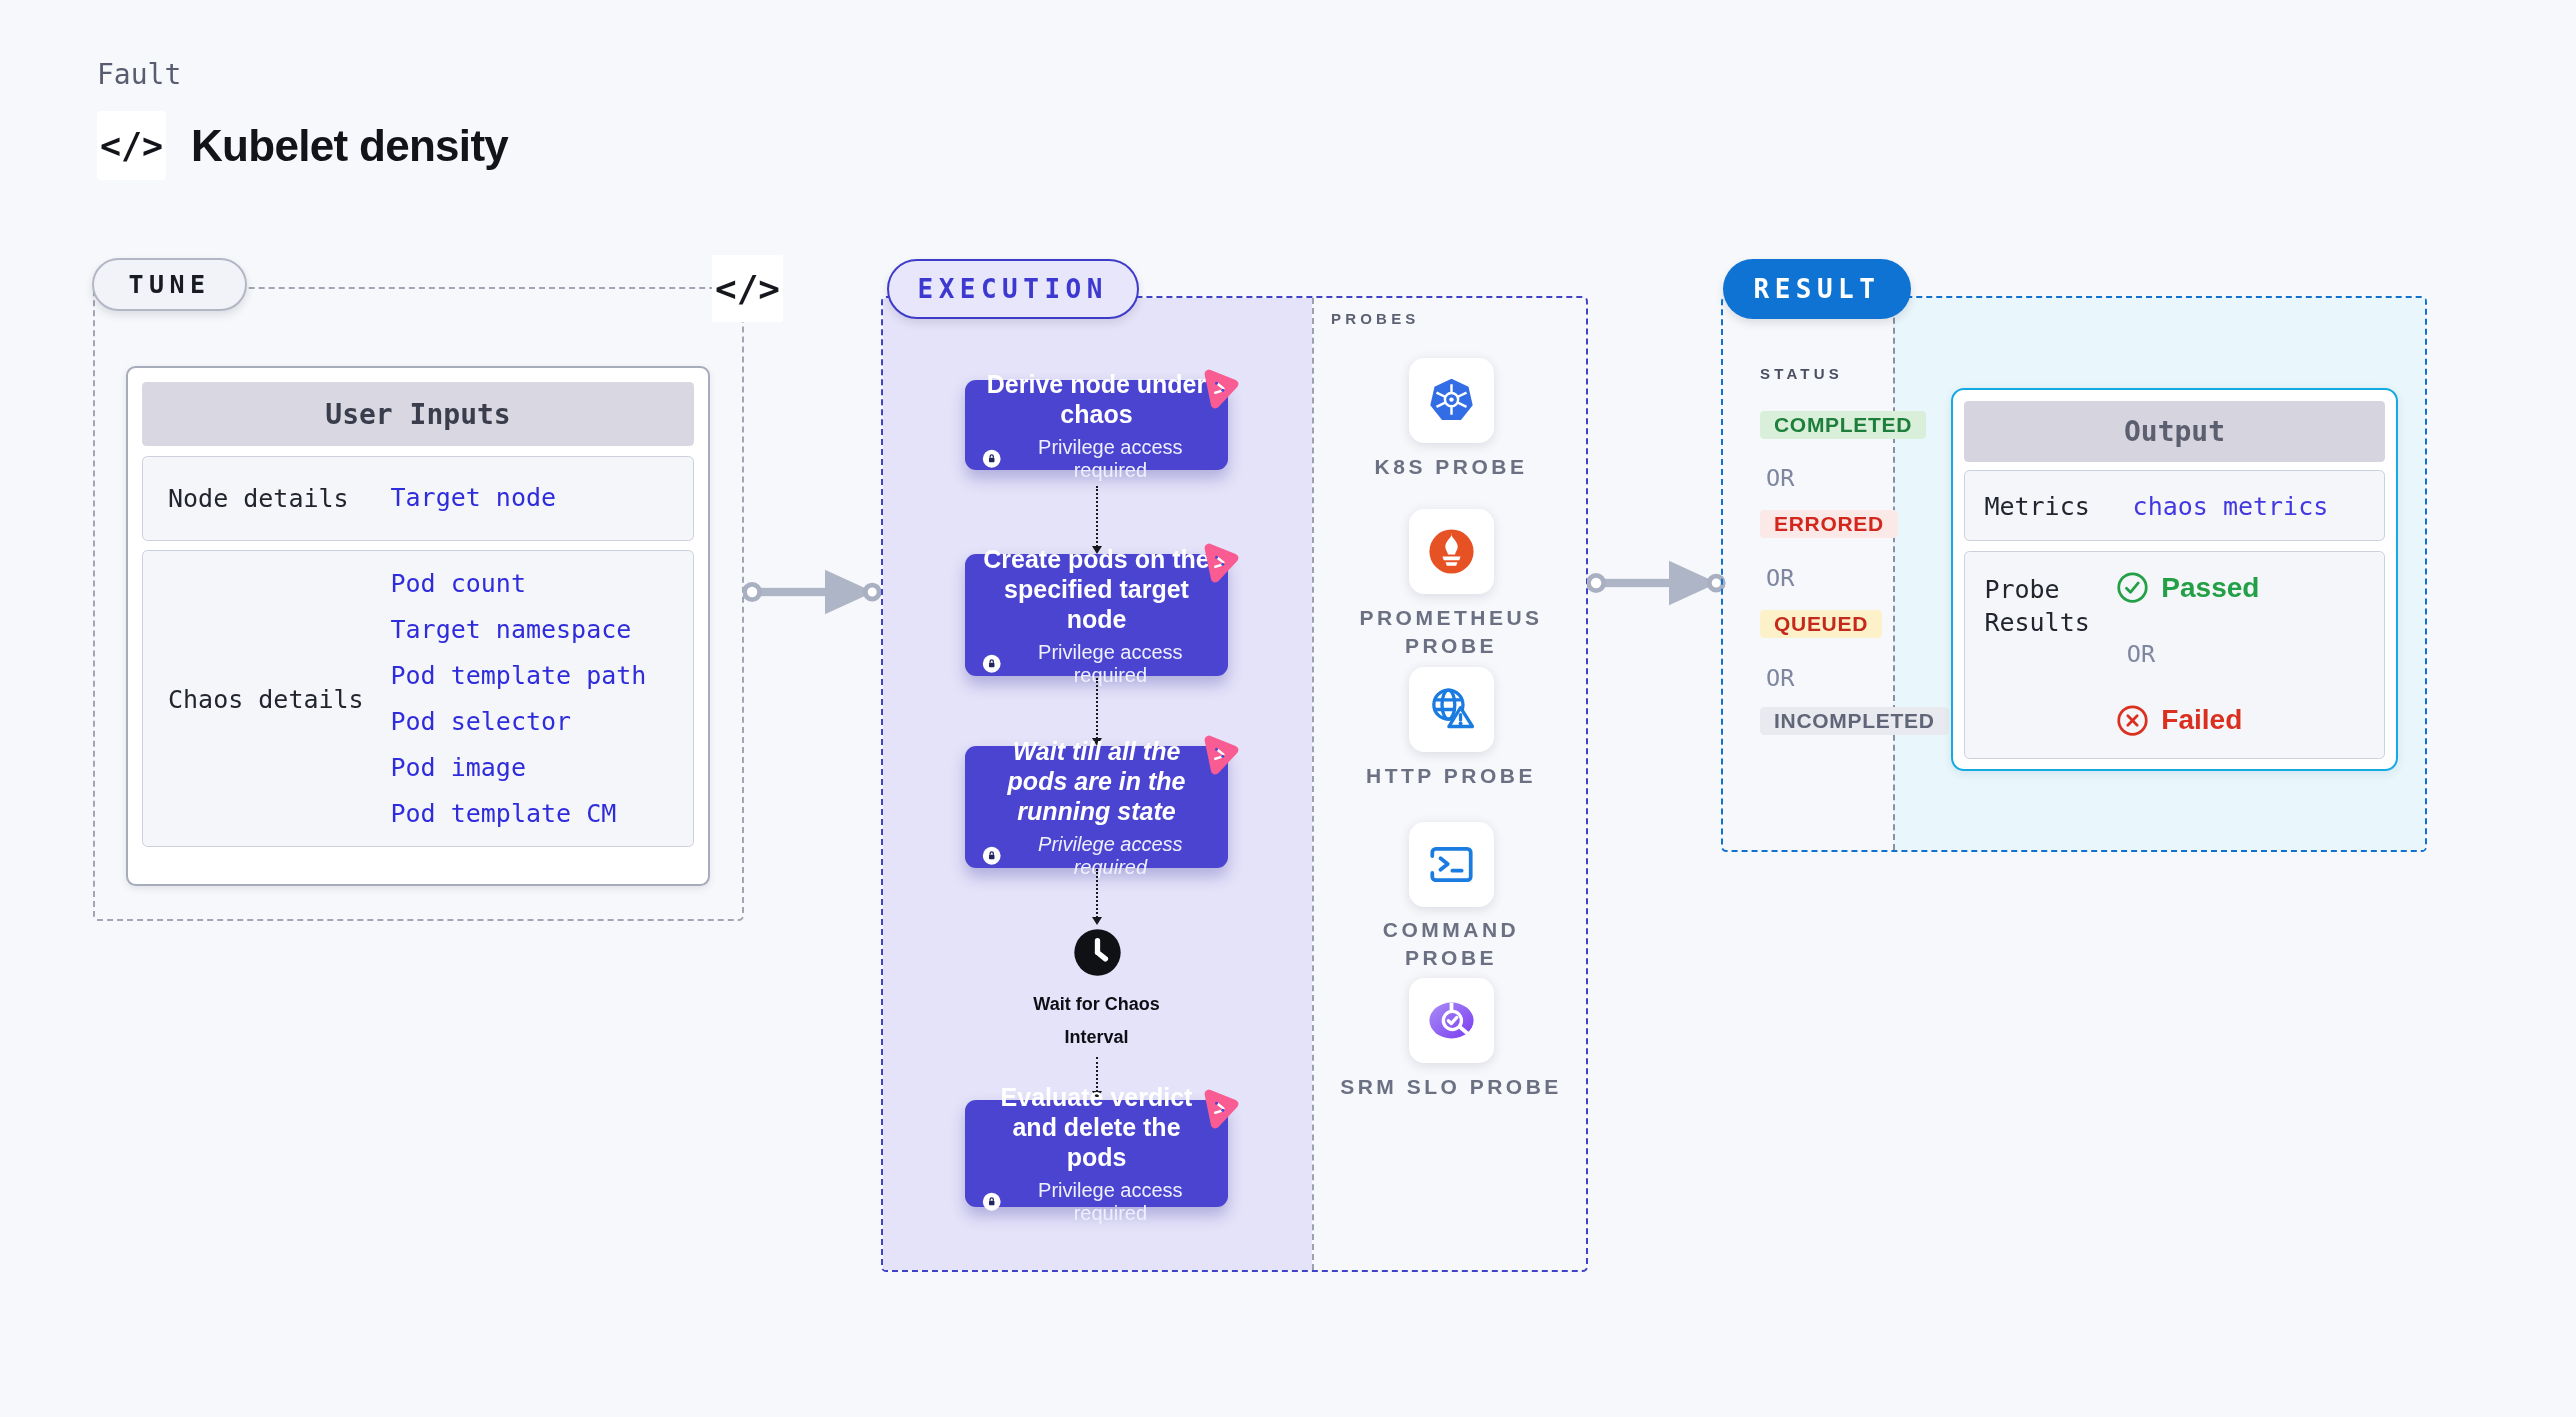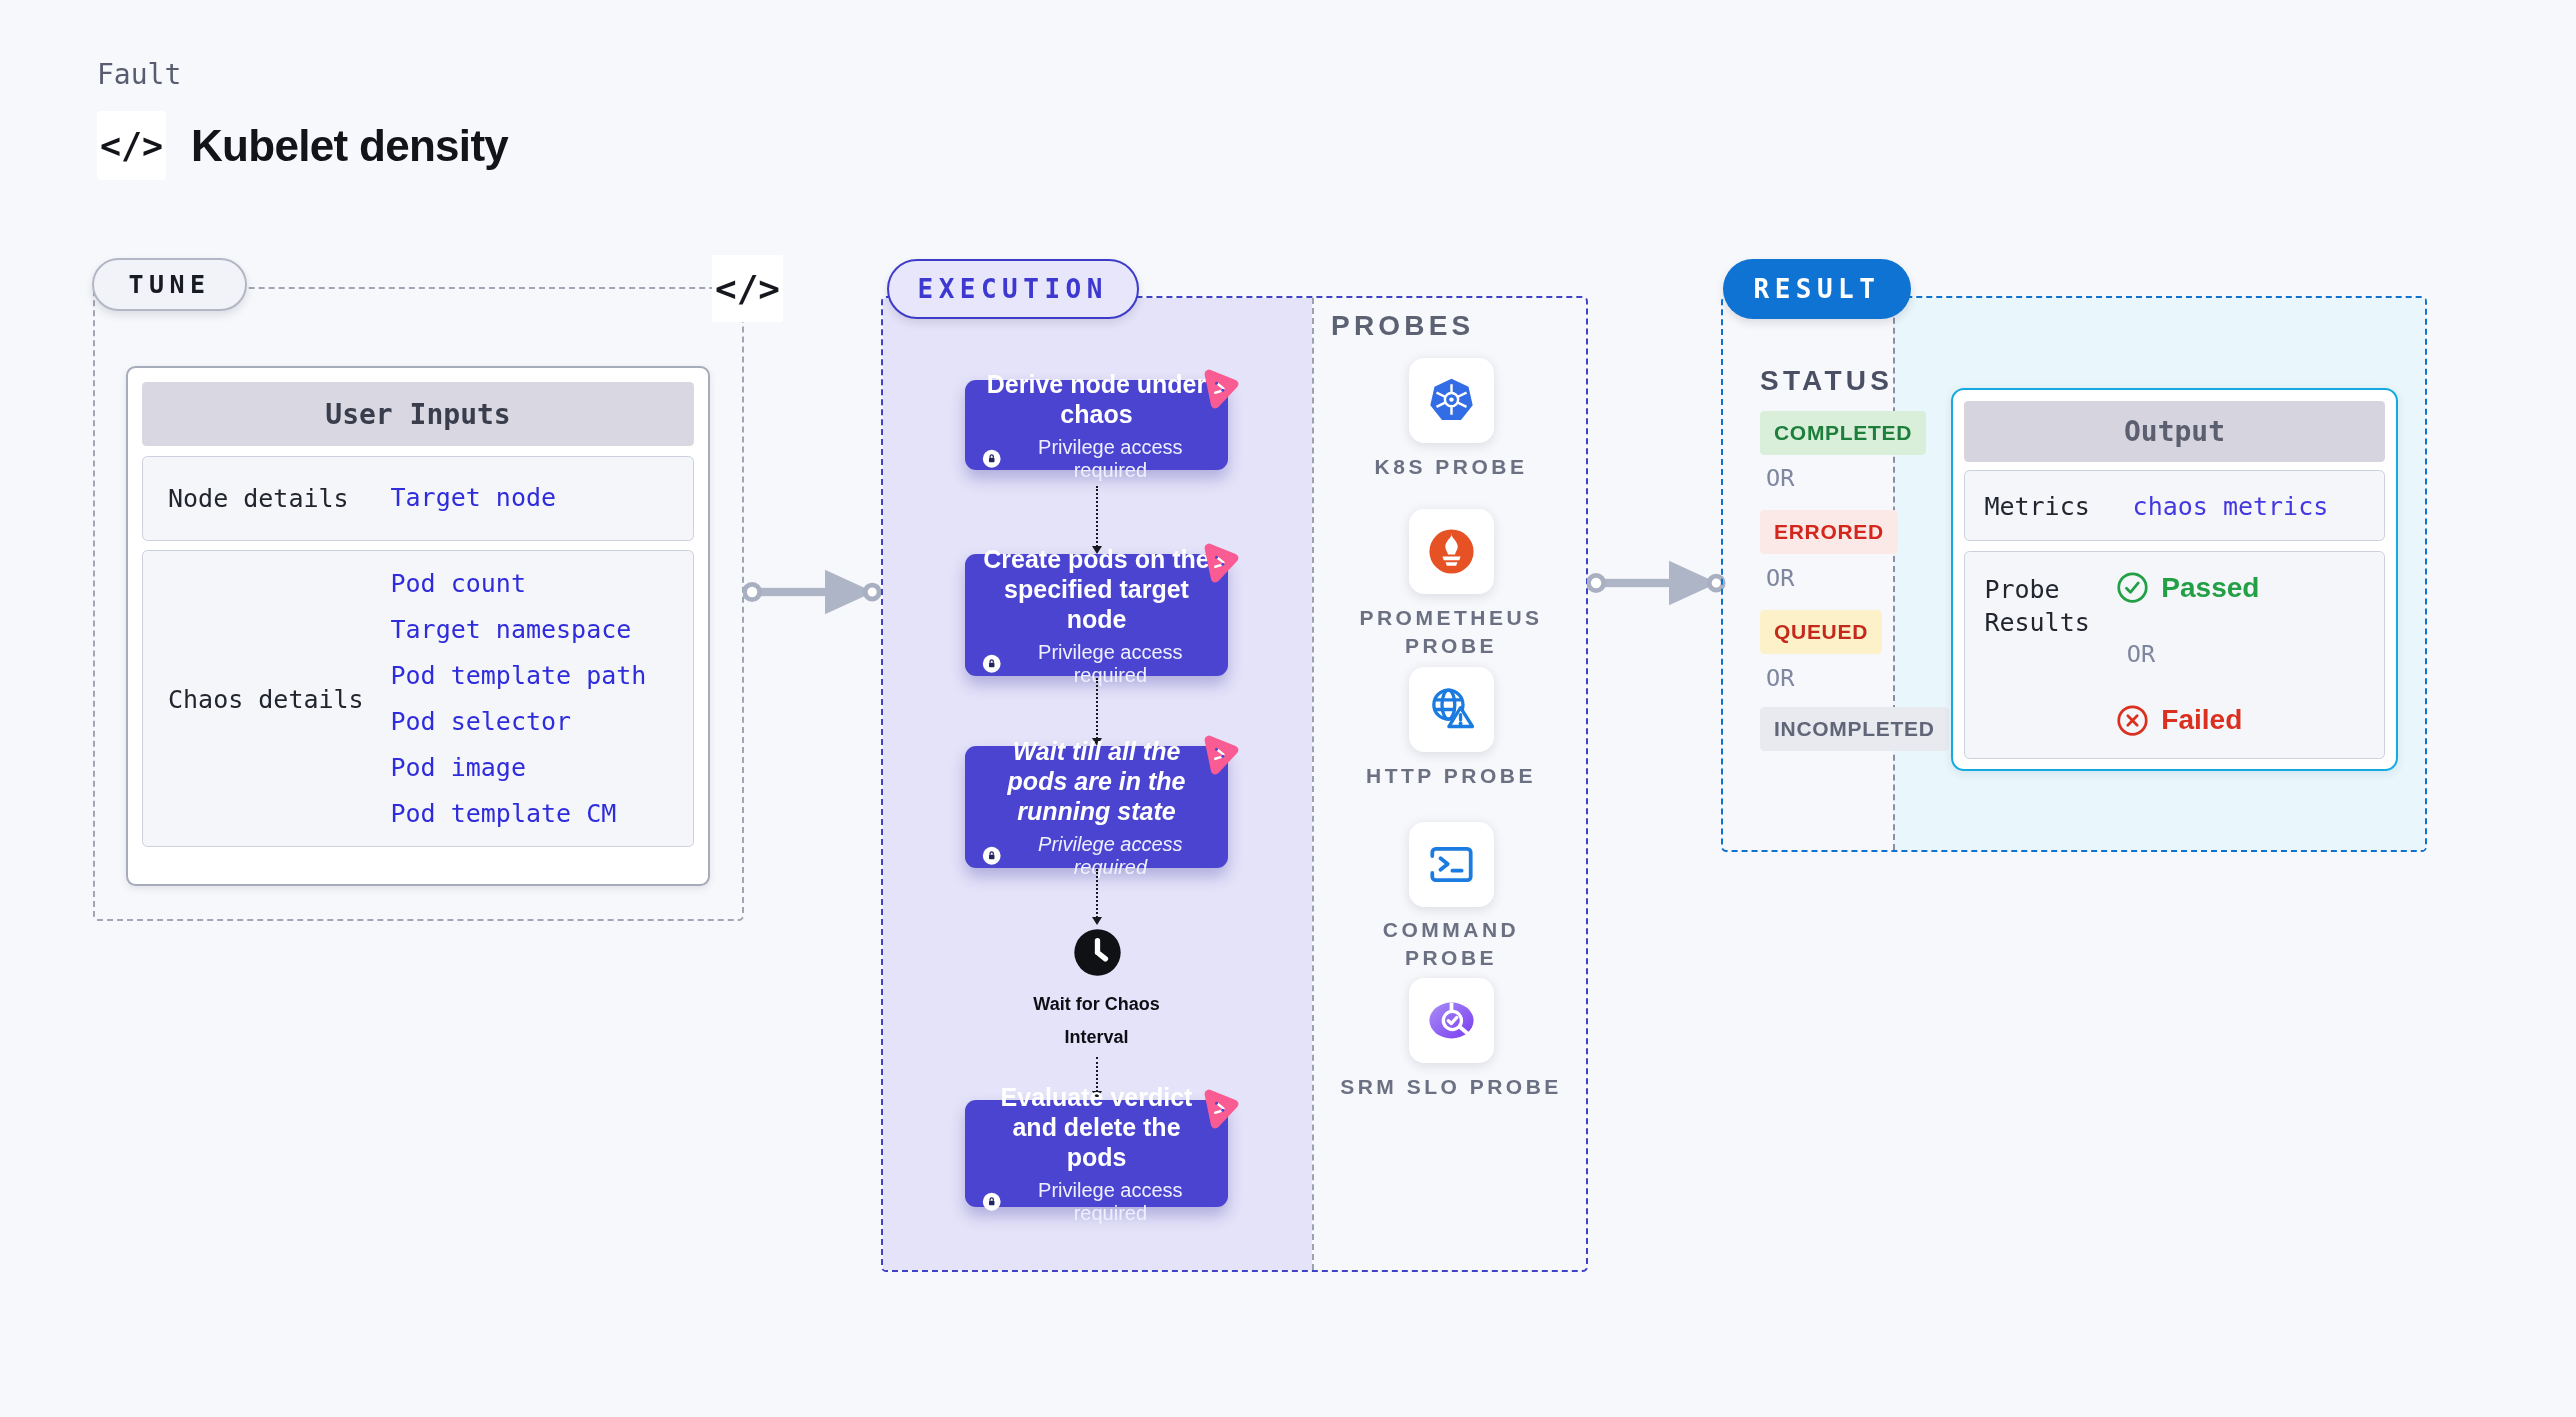--- a/index.html
+++ b/index.html
@@ -63,38 +63,38 @@
   .priv { display:flex; align-items:center; gap:8.3px; margin-top:7px; font-size:20px; color:#eef0ff; }
   .litmus { position:absolute; top:-11px; right:-11px; width:40px; height:40px; }
   .connector { position:absolute; left:213px; width:0; border-left:2.8px dotted #17191f; }
   .connector::after { content:""; position:absolute; bottom:-2.8px; left:-6.2px;
                       border:5.5px solid transparent; border-top:8.3px solid #17191f; border-bottom:none; }
   .clock-wrap { position:absolute; left:188px; width:53px; height:53px; }
   .wait-label { position:absolute; left:82px; width:263px; text-align:center;
                 font-size:18px; font-weight:bold; color:#0d0f15; line-height:33px; }
 
   
-  .kicker { position:absolute; font-size:28px; font-weight:bold; letter-spacing:4.2px; color:#5c6273; }
+  .kicker { position:absolute; font-size:15px; font-weight:bold; letter-spacing:4.2px; color:#5c6273; }
   .probes-heading { left:448px; top:11.8px; }
   .probe-card { position:absolute; left:526px; width:85px; height:85px; background:#ffffff;
                 border-radius:15.2px; box-shadow:0 2.8px 11px rgba(40,50,80,.13);
                 display:flex; align-items:center; justify-content:center; }
   .probe-label { position:absolute; left:457px; width:222px; text-align:center; font-size:21px;
                  font-weight:bold; letter-spacing:3.5px; color:#6b7183; line-height:28px; }
 
   
   .result-box { position:absolute; left:1721px; top:296px; width:706px; height:556px;
                 border:2.8px dashed #0f72cf; border-radius:5.5px; }
   .result-pill { left:0px; top:-39px; height:60px; padding:0 30.5px; background:#0e73d3;
                  border:none; font-size:26px; color:#ffffff; }
   .result-cyan { position:absolute; left:170px; top:0; bottom:0; right:0; background:#e9f6fb;
                  border-radius:0 2.8px 2.8px 0; }
   .result-sep { left:170px; border-left-color:#8a90a2; }
   .status-heading { left:37px; top:67px; color:#4b4f63; }
-  .status-badge { position:absolute; left:37px; height:44px; display:flex; align-items:center;
+  .status-badge { position:absolute; left:37px; height:28px; display:flex; align-items:center;
                   padding:12px 14px; border-radius:4.2px; font-size:21px; font-weight:bold; letter-spacing:0.7px; }
   .or { position:absolute; font-family:"DejaVu Sans Mono","Liberation Mono",monospace;
         font-size:23.6px; color:#7e86a0; }
   .status-or { left:43px; }
   .output-card { position:absolute; left:228px; top:90px; width:447px; height:383px; background:#ffffff;
                  border:2.8px solid #15a9e2; border-radius:13px; padding:11px; box-shadow:0 2.8px 8.3px rgba(30,90,130,.10); }
   .output-header { height:61px; background:#d6d5df; border-radius:4.2px; display:flex; align-items:center;
                    justify-content:center; font-size:28px; font-weight:600; color:#5b5f70; }
   .metrics-row { height:71px; margin-top:8.3px; }
   .metrics-value { position:absolute; left:40%; top:50%; transform:translateY(-50%);

